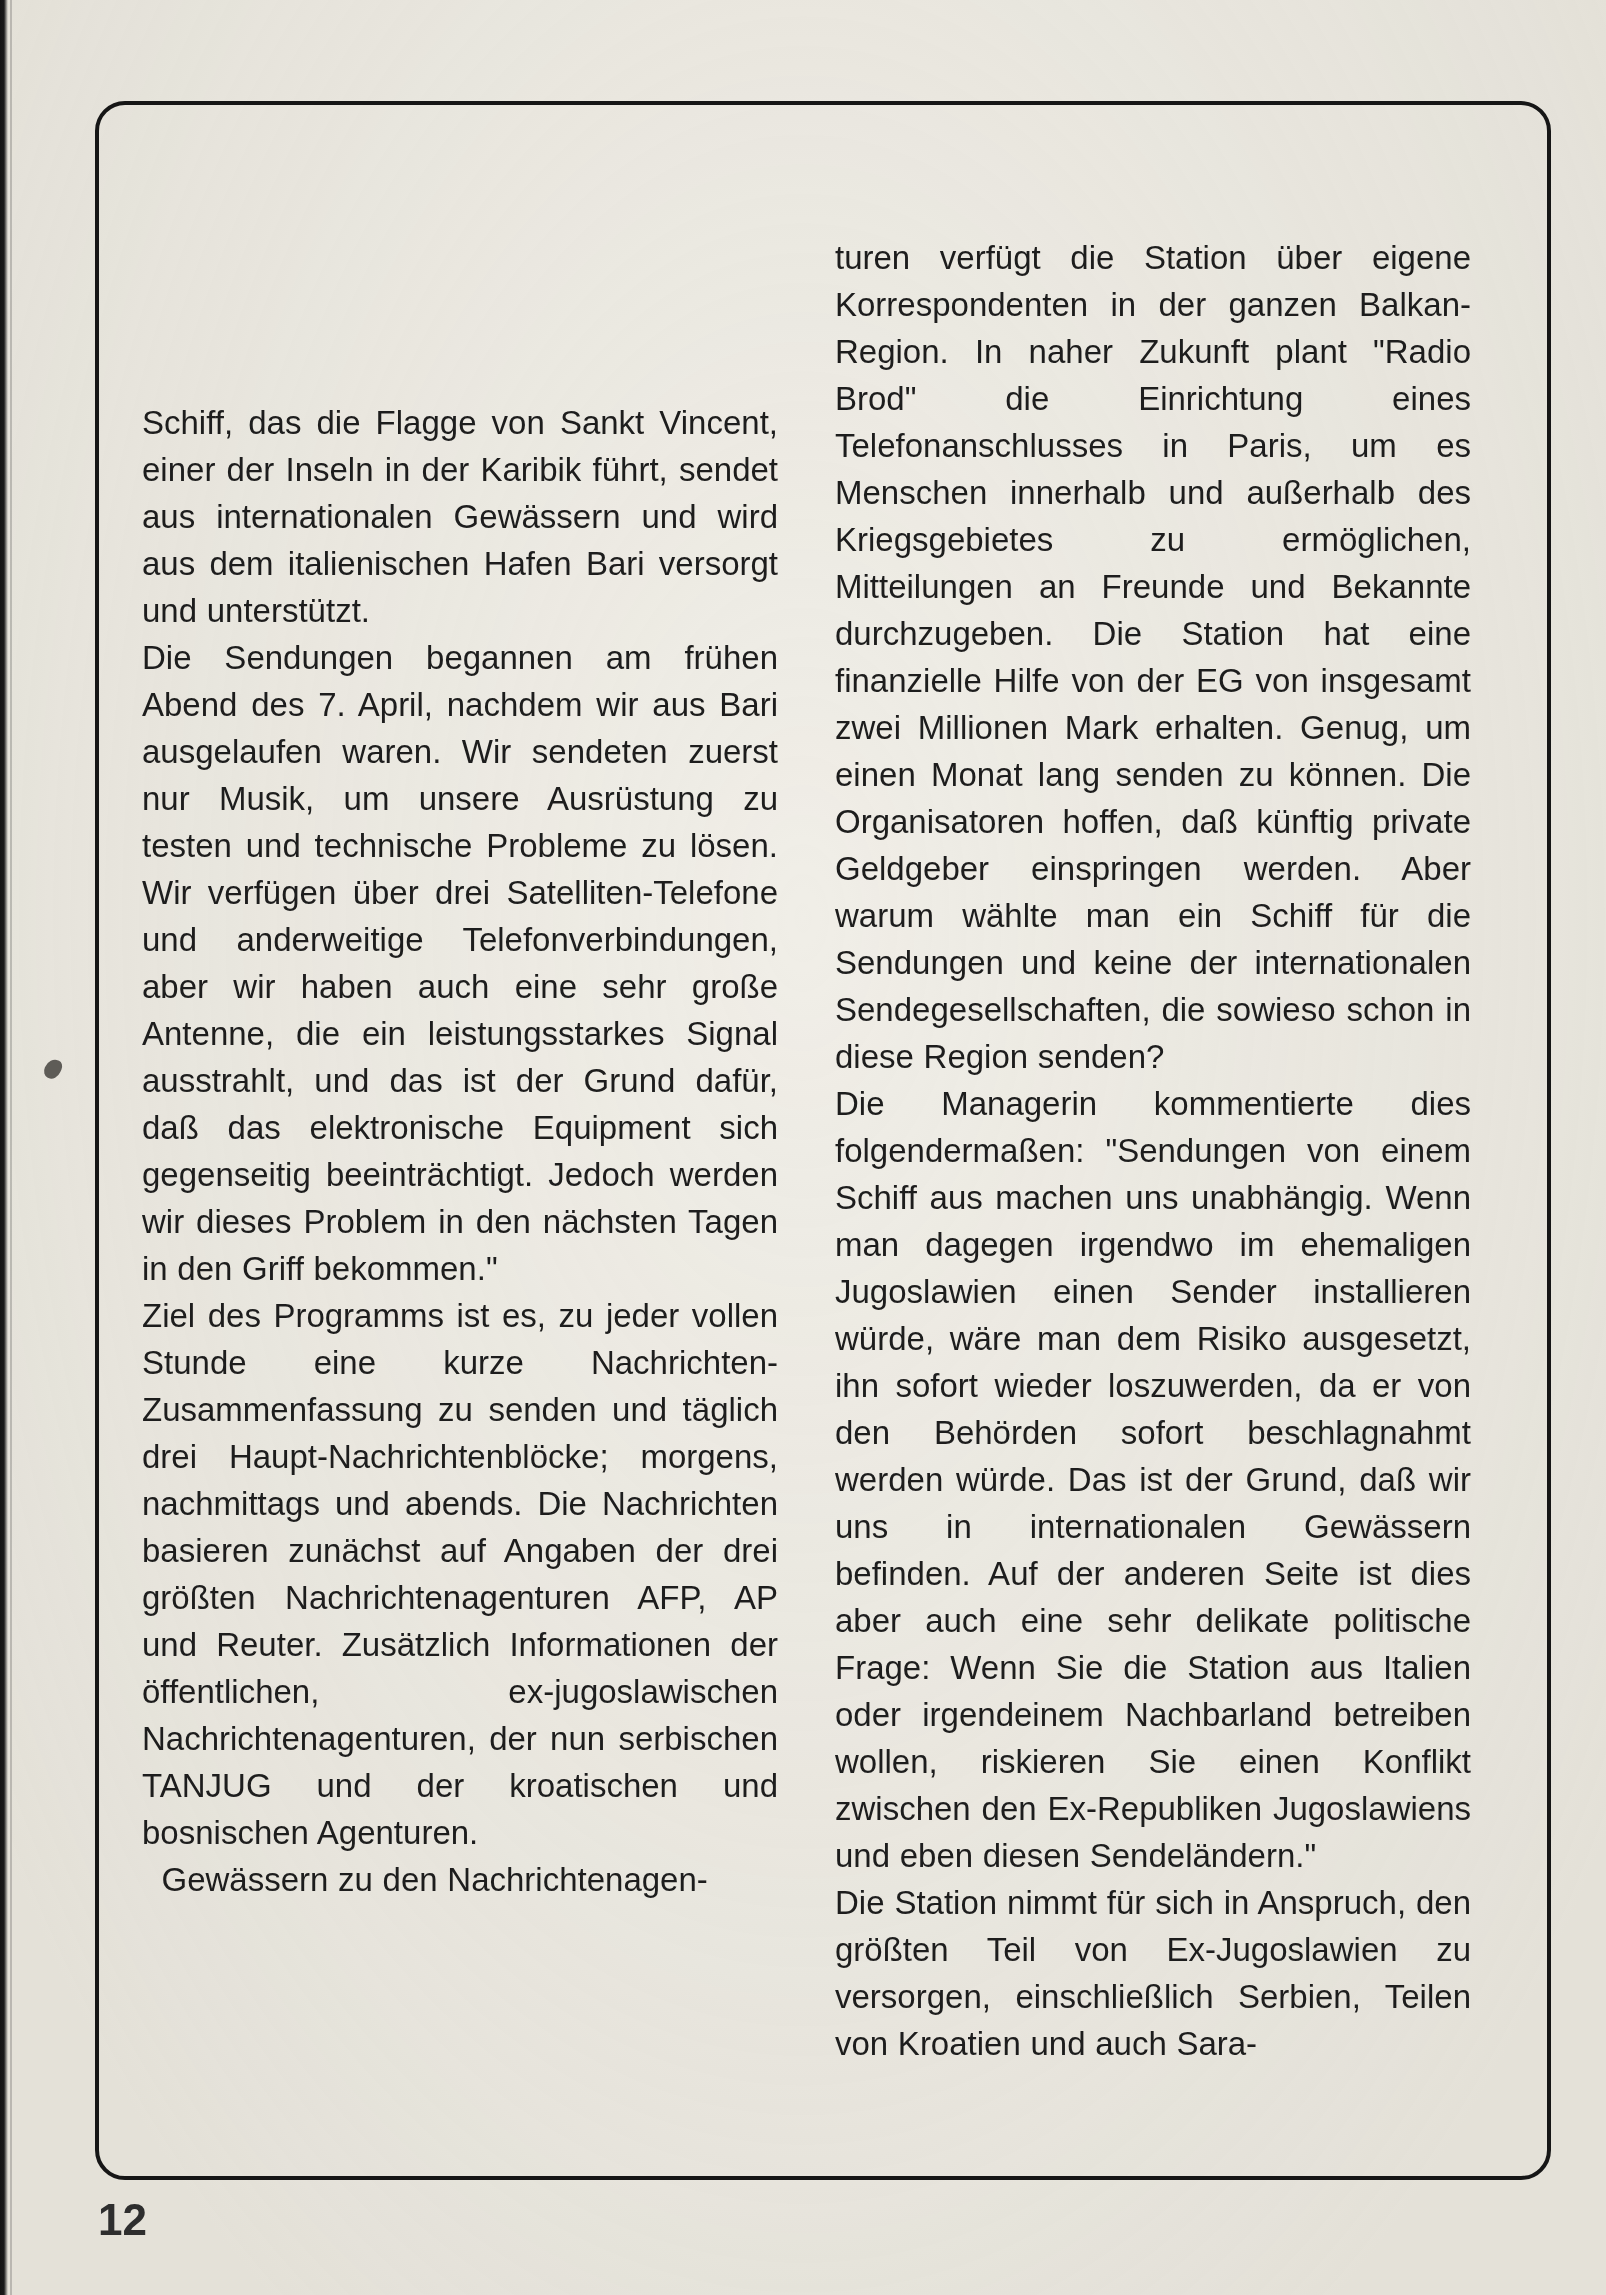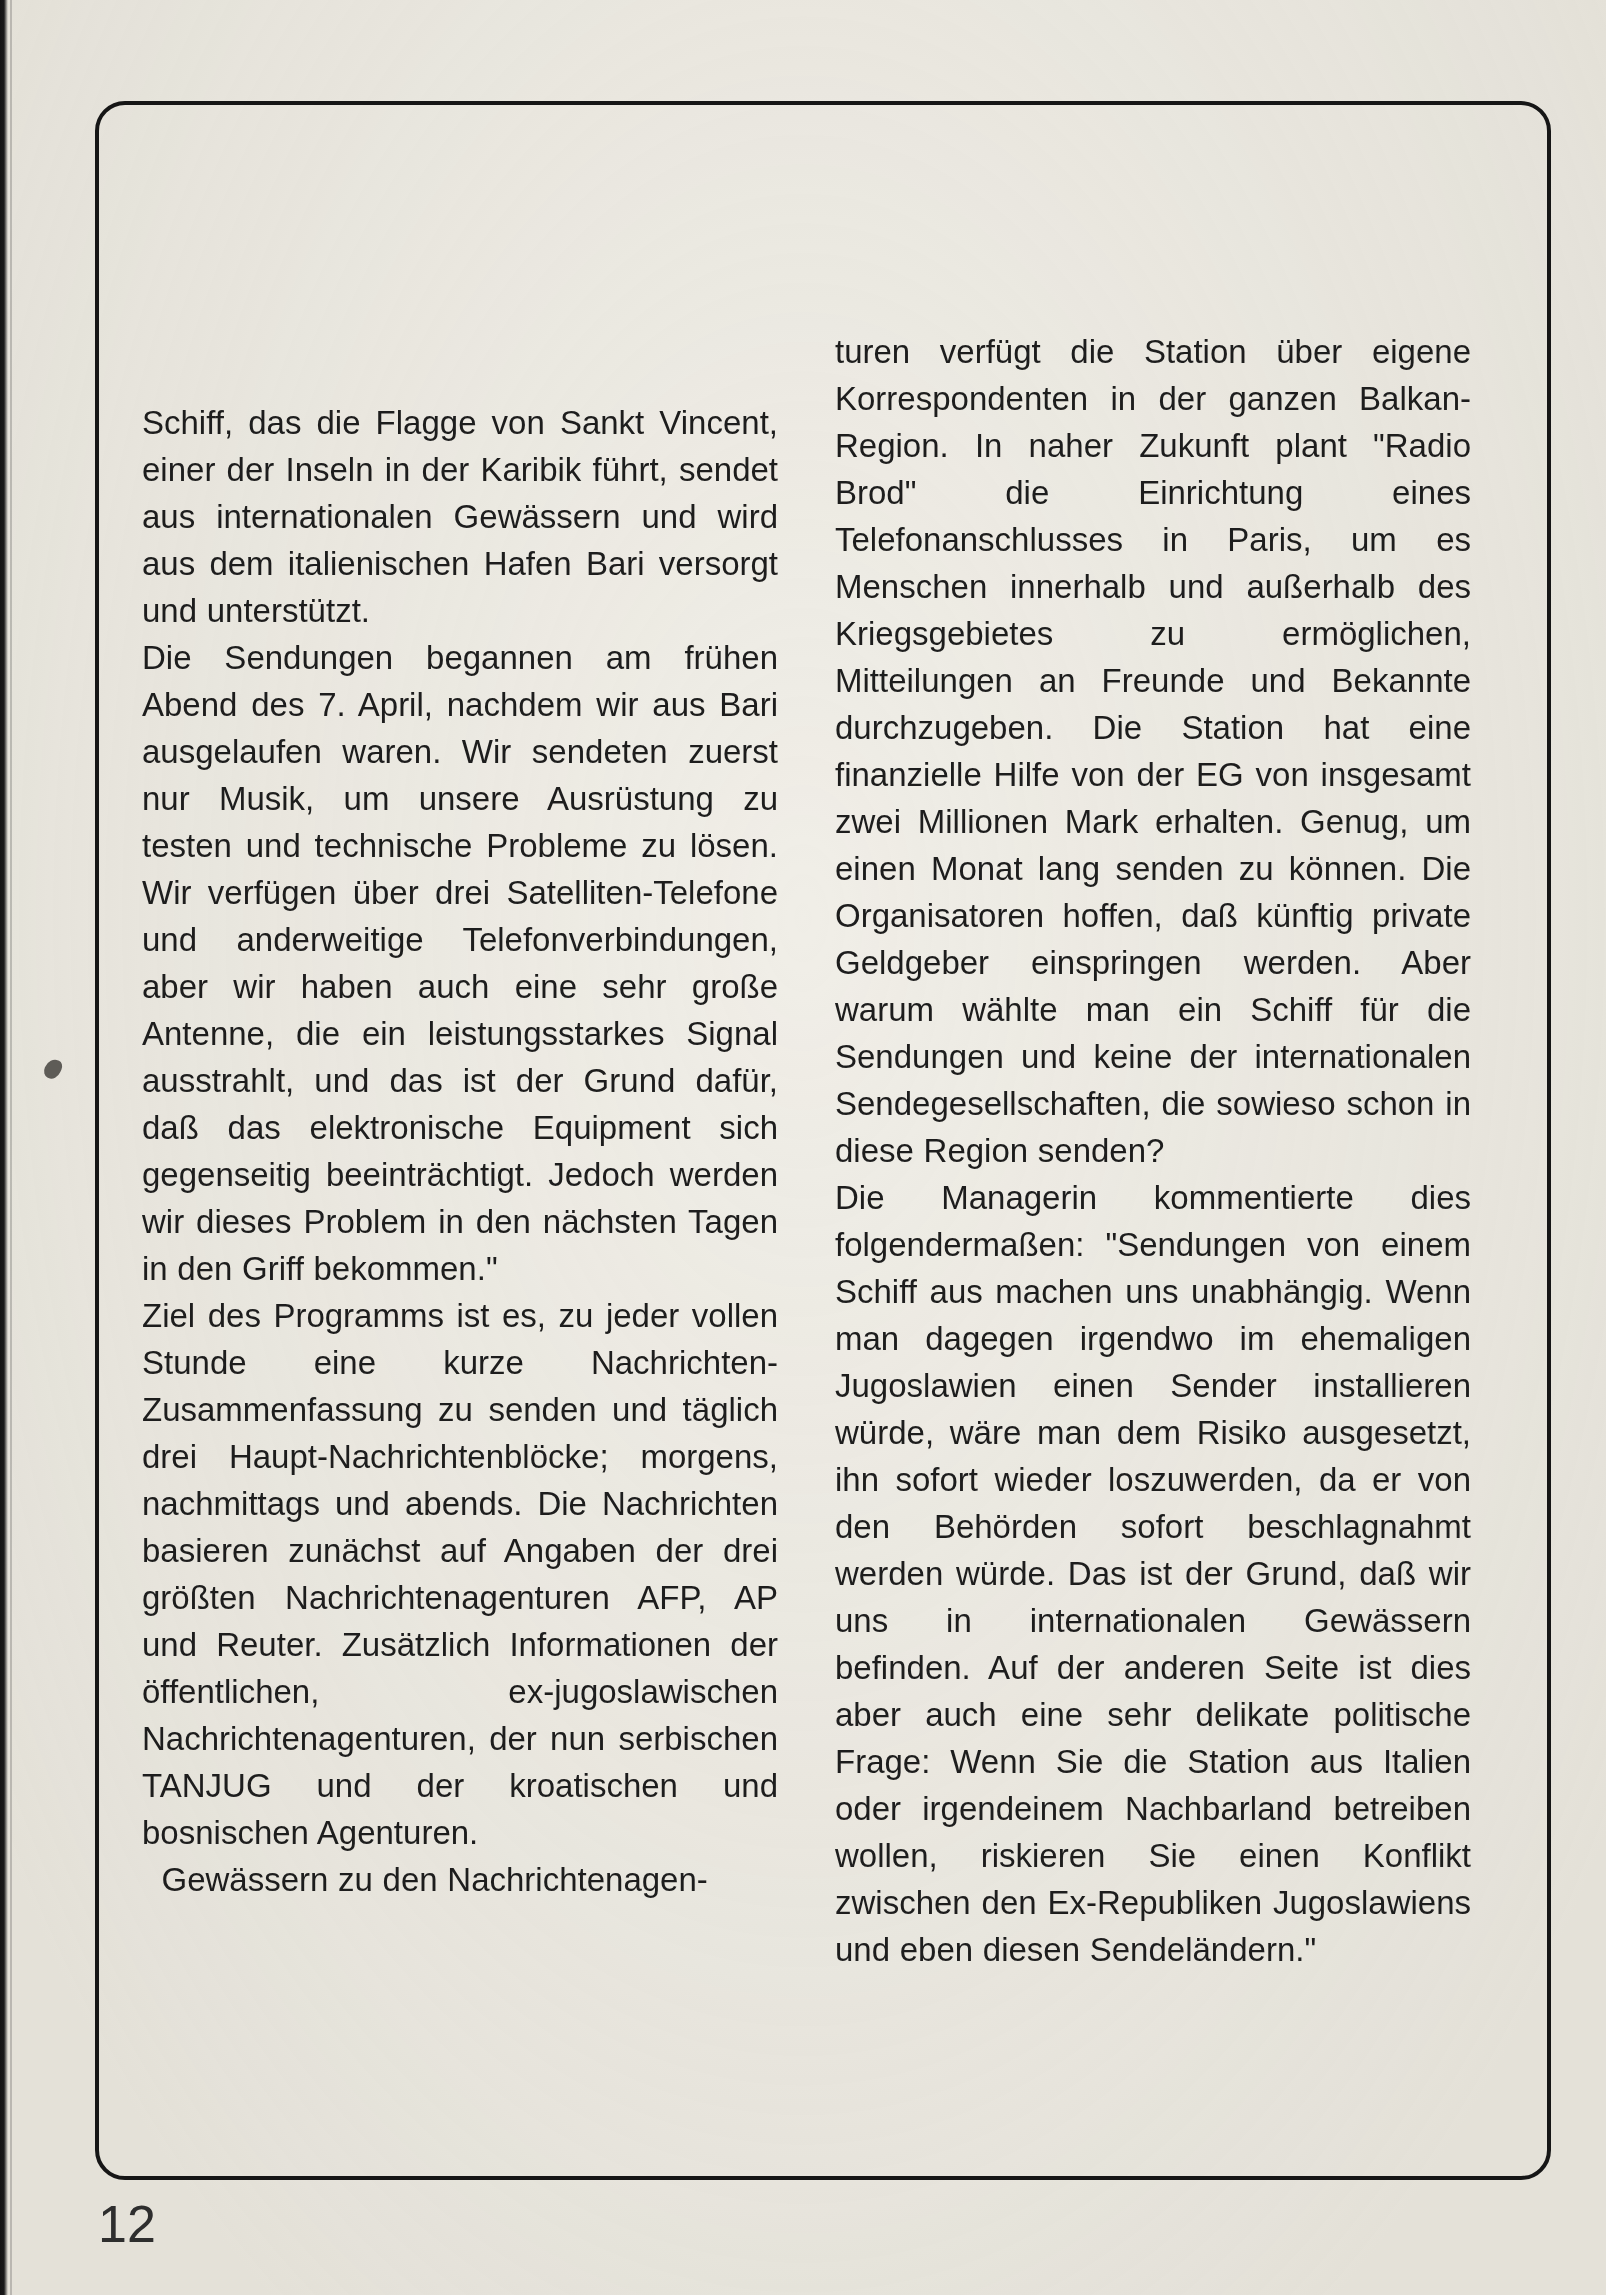--- a/index.html
+++ b/index.html
@@ -65,23 +65,24 @@
     margin: 0;
     padding: 0;
   }
   .col p.p-indent {
     text-indent: 19.5px;
   }
   .page-number {
     position: absolute;
     left: 98px;
     top: 2198px;
-    font-size: 52px;
+    font-size: 44px;
     line-height: 1;
     color: #2e2e2e;
+    font-weight: bold;
   }
   
   .ink-speck {
     position: absolute;
     left: 45px;
     top: 1059px;
     width: 15.8px;
     height: 19.5px;
     background: #3c3a36;
     border-radius: 62% 38% 55% 45%;
@@ -100,20 +101,21 @@
   <div class="col" lang="de">
     <p>Schiff, das die Flagge von Sankt Vincent, einer der Inseln in der Karibik führt, sendet aus internationalen Gewässern und wird aus dem italienischen Hafen Bari versorgt und unterstützt.</p>
     <p>Die Sendungen begannen am frühen Abend des 7. April, nachdem wir aus Bari ausgelaufen waren. Wir sendeten zuerst nur Musik, um unsere Ausrüstung zu testen und technische Probleme zu lösen. Wir verfügen über drei Satelliten-Telefone und anderweitige Telefonverbindungen, aber wir haben auch eine sehr große Antenne, die ein leistungsstarkes Signal ausstrahlt, und das ist der Grund dafür, daß das elektronische Equipment sich gegenseitig beeinträchtigt. Jedoch werden wir dieses Problem in den nächsten Tagen in den Griff bekommen."</p>
     <p>Ziel des Programms ist es, zu jeder vollen Stunde eine kurze Nachrichten-Zusammenfassung zu senden und täglich drei Haupt-Nachrichtenblöcke; morgens, nachmittags und abends. Die Nachrichten basieren zunächst auf Angaben der drei größten Nachrichtenagenturen AFP, AP und Reuter. Zusätzlich Informationen der öffentlichen, ex-jugoslawischen Nachrichtenagenturen, der nun serbischen TANJUG und der kroatischen und bosnischen Agenturen.</p>
     <p class="p-indent">Gewässern zu den Nachrichtenagen-</p>
   </div>
 
   <div class="col" lang="de">
     <p>turen verfügt die Station über eigene Korrespondenten in der ganzen Balkan-Region. In naher Zukunft plant "Radio Brod" die Einrichtung eines Telefonanschlusses in Paris, um es Menschen innerhalb und außerhalb des Kriegsgebietes zu ermöglichen, Mitteilungen an Freunde und Bekannte durchzugeben. Die Station hat eine finanzielle Hilfe von der EG von insgesamt zwei Millionen Mark erhalten. Genug, um einen Monat lang senden zu können. Die Organisatoren hoffen, daß künftig private Geldgeber einspringen werden. Aber warum wählte man ein Schiff für die Sendungen und keine der internationalen Sendegesellschaften, die sowieso schon in diese Region senden?</p>
     <p>Die Managerin kommentierte dies folgendermaßen: "Sendungen von einem Schiff aus machen uns unabhängig. Wenn man dagegen irgendwo im ehemaligen Jugoslawien einen Sender installieren würde, wäre man dem Risiko ausgesetzt, ihn sofort wieder loszuwerden, da er von den Behörden sofort beschlagnahmt werden würde. Das ist der Grund, daß wir uns in internationalen Gewässern befinden. Auf der anderen Seite ist dies aber auch eine sehr delikate politische Frage: Wenn Sie die Station aus Italien oder irgendeinem Nachbarland betreiben wollen, riskieren Sie einen Konflikt zwischen den Ex-Republiken Jugoslawiens und eben diesen Sendeländern."</p>
+    <p>Die Station nimmt für sich in Anspruch, den größten Teil von Ex-Jugoslawien zu versorgen, einschließlich Serbien, Teilen von Kroatien und auch Sara-</p>
   </div>
 
 </div>
 
 <div class="ink-speck"></div>
 
 <div class="page-number">12</div>
 
 
 </body></html>

